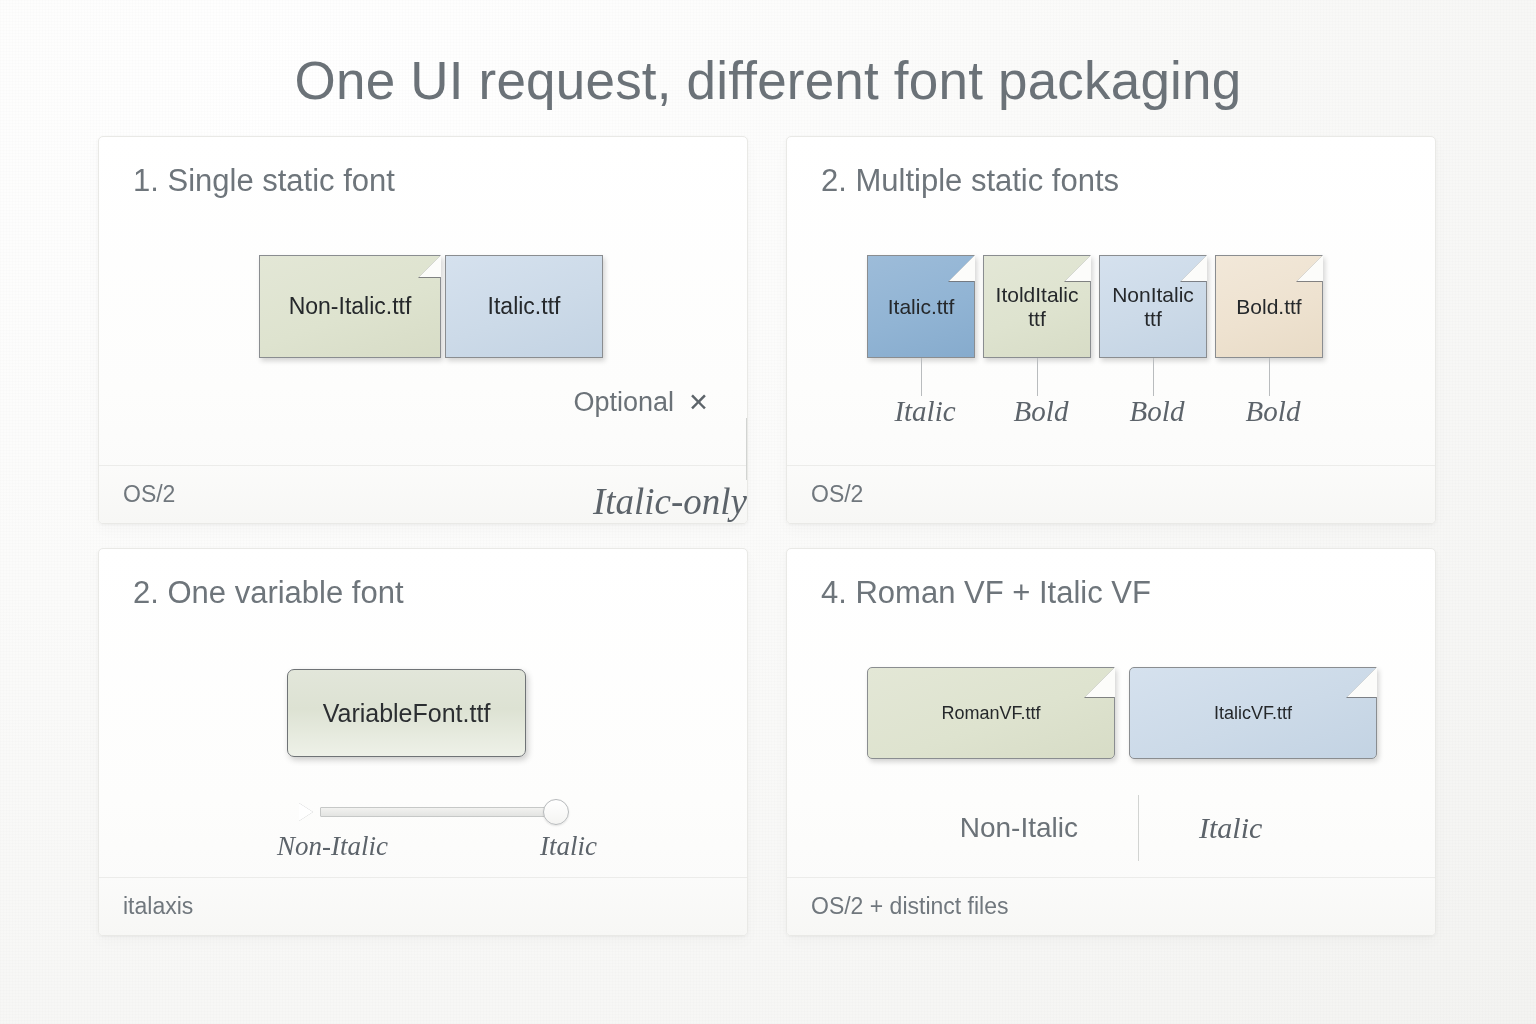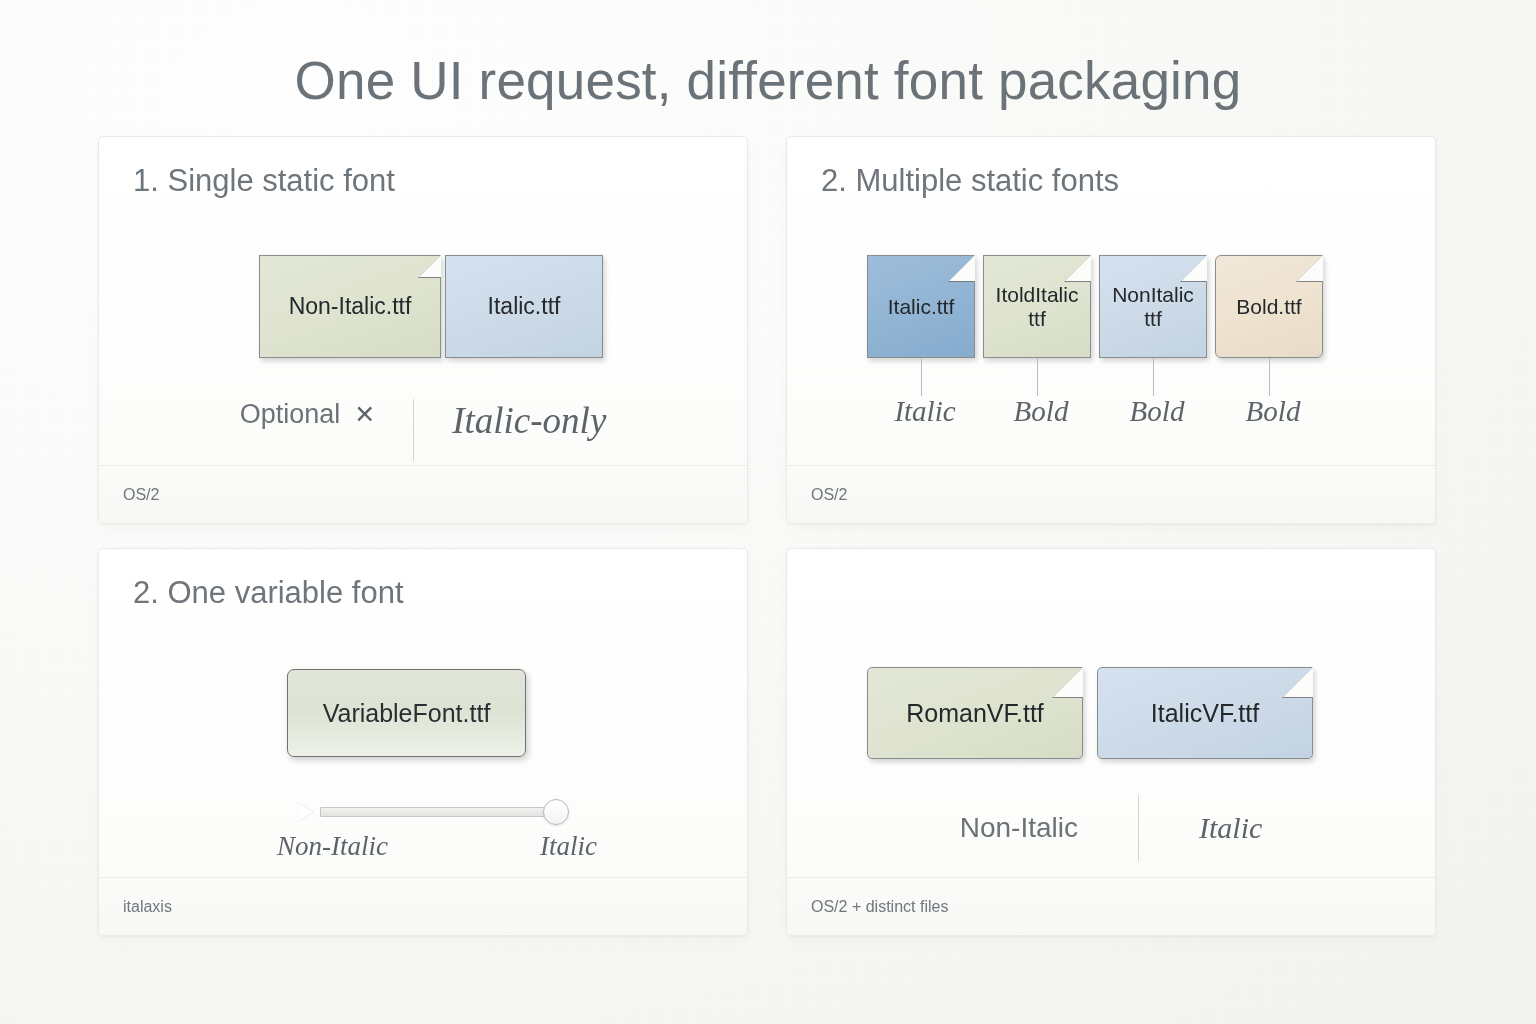--- a/index.html
+++ b/index.html
@@ -81,21 +81,21 @@
   }
 
   .panel-footer {
     flex: 0 0 auto;
     height: 58px;
     border-top: 1px solid #ececea;
     background: linear-gradient(180deg, #fbfbfa 0%, #f7f7f5 100%);
     display: flex;
     align-items: center;
     padding-left: 24px;
-    font-size: 16px;
+    font-size: 23px;
     color: #70777d;
   }
   .panel-footer .ital { }
 
   
   .cards { position: absolute; display: flex; align-items: center; }
 
   .file-card {
     position: relative;
     display: flex;
@@ -117,36 +117,37 @@
     border-style: solid;
     border-width: 0 0 var(--fold) var(--fold);
     border-color: transparent transparent #fcfcfa transparent;
     filter: drop-shadow(-1px 1px 0.7px rgba(110,112,115,0.85));
   }
   .file-card .label { position: relative; z-index: 2; padding: 0 8px; }
 
   .c-green  { background: linear-gradient(160deg, #e3e7d6 0%, #dee3cf 55%, #d7dcc6 100%); }
   .c-blue   { background: linear-gradient(160deg, #d5e1ee 0%, #ccdae8 55%, #c3d3e3 100%); }
   .c-blue-d { background: linear-gradient(160deg, #9dbcd9 0%, #91b4d4 55%, #86abcd 100%); }
-  .c-beige  { background: linear-gradient(160deg, #f2e8d9 0%, #eee2d0 55%, #e8dbc6 100%); border-radius: 6px; }
+  .c-beige  { background: linear-gradient(160deg, #f2e8d9 0%, #eee2d0 55%, #e8dbc6 100%); }
 
   
   .p1-cards { left: 160px; top: 118px; }
   .p1-card-a { width: 182px; height: 103px; font-size: 23px; --fold: 22px; }
   .p1-card-b { width: 158px; height: 103px; font-size: 23px; margin-left: 4px; }
 
   .caption-row {
     position: absolute;
     left: 0; right: 0;
-    top: 262px;
+    top: 250px;
     display: flex;
-    align-items: flex-start;
+    align-items: flex-end;
     justify-content: center;
     gap: 0px;
     color: #6b7278;
+    flex-direction: column;
   }
   .cap-left {
     font-size: 27px;
     display: flex; align-items: center; gap: 14px;
     padding-right: 38px;
   }
   .cap-x { font-size: 25px; color: #5d646a; }
   .cap-divider { width: 1px; height: 62px; background: #d2d4d2; }
   .cap-right {
     font-family: "Liberation Serif", serif;
@@ -246,21 +247,21 @@
     width: 320px;
     display: flex; justify-content: space-between;
     font-family: "Liberation Serif", serif;
     font-style: italic;
     font-size: 27px;
     color: #5c636a;
   }
 
   
   .p4-cards { left: 80px; top: 118px; display: flex; align-items: flex-start; gap: 14px; }
-  .p4-card { width: 216px; height: 92px; font-size: 25px; --fold: 30px; border-radius: 5px; align-items: center; }
+  .p4-card { width: 248px; height: 92px; font-size: 18px; --fold: 30px; border-radius: 5px; align-items: center; }
 
   .p4-caption {
     position: absolute;
     left: 0; right: 0; top: 246px;
     display: flex; align-items: center; justify-content: center;
     color: #6b7278;
   }
   .p4-left { font-size: 28px; padding-right: 60px; }
   .p4-div { width: 1px; height: 66px; background: #d2d4d2; }
   .p4-right {
@@ -368,20 +369,21 @@
         </div>
       </div>
       <div class="panel-footer">
         <span class="ital">ital</span>
           <span> axis</span>
       </div>
     </section>
 
     <section class="panel">
       <div class="panel-body">
+        <div class="panel-title">4. Roman VF + Italic VF</div>
 
         <div class="cards p4-cards">
           <div class="file-card c-green folded p4-card">
             <span class="fold"></span>
             <span class="label">RomanVF.ttf</span>
           </div>
           <div class="file-card c-blue folded p4-card">
             <span class="fold"></span>
             <span class="label">ItalicVF.ttf</span>
           </div>

